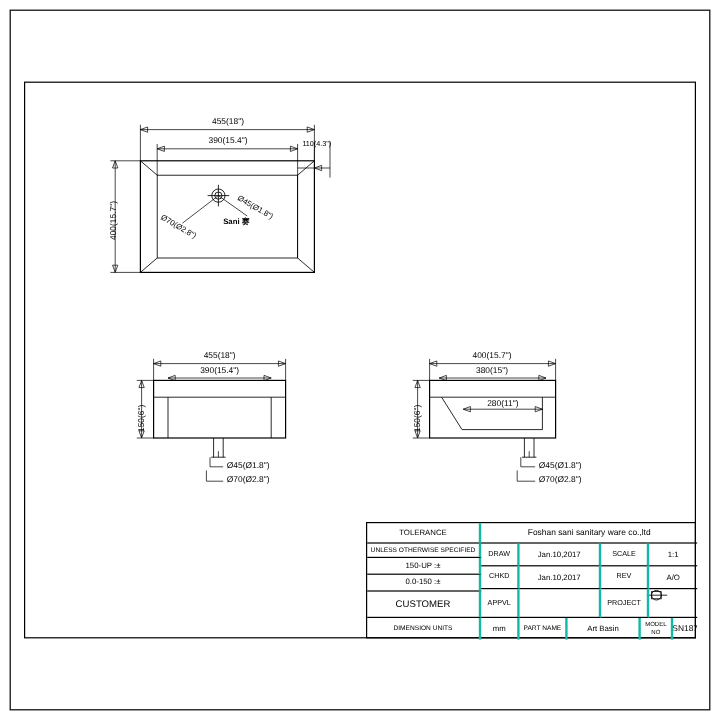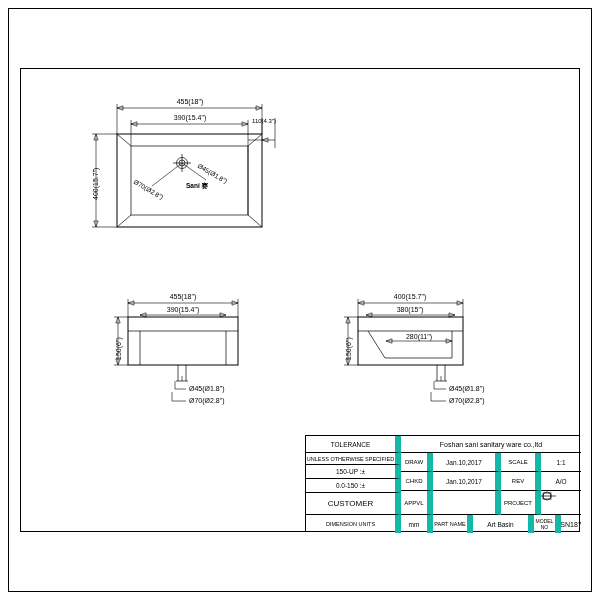--- a/index.html
+++ b/index.html
@@ -13,21 +13,21 @@
   .ln-thin{stroke:#000;stroke-width:0.7;fill:none;}
   .dim{stroke:#000;stroke-width:0.6;fill:none;}
 
   .txt{position:absolute;font-size:7px;line-height:8px;white-space:nowrap;}
   .txt.c{transform:translateX(-50%);}
   .rot{transform-origin:left top;}
 
   
   .tb{position:absolute;left:305px;top:435px;width:275px;height:97px;border:1px solid #000;box-sizing:border-box;}
   .tb-cell{position:absolute;box-sizing:border-box;font-size:6.5px;display:flex;align-items:center;justify-content:center;text-align:center;overflow:hidden;}
-  .br{border-right:6px solid #14b8a6;}
+  .br{border-right:2px solid #14b8a6;}
   .bb{border-bottom:1px solid #000;}
   .big{font-size:8px;}
 </style>
 </head>
 <body>
 
 <div id="sheet">
 
   <div class="frame-outer"></div>
   <div class="frame-inner"></div>

